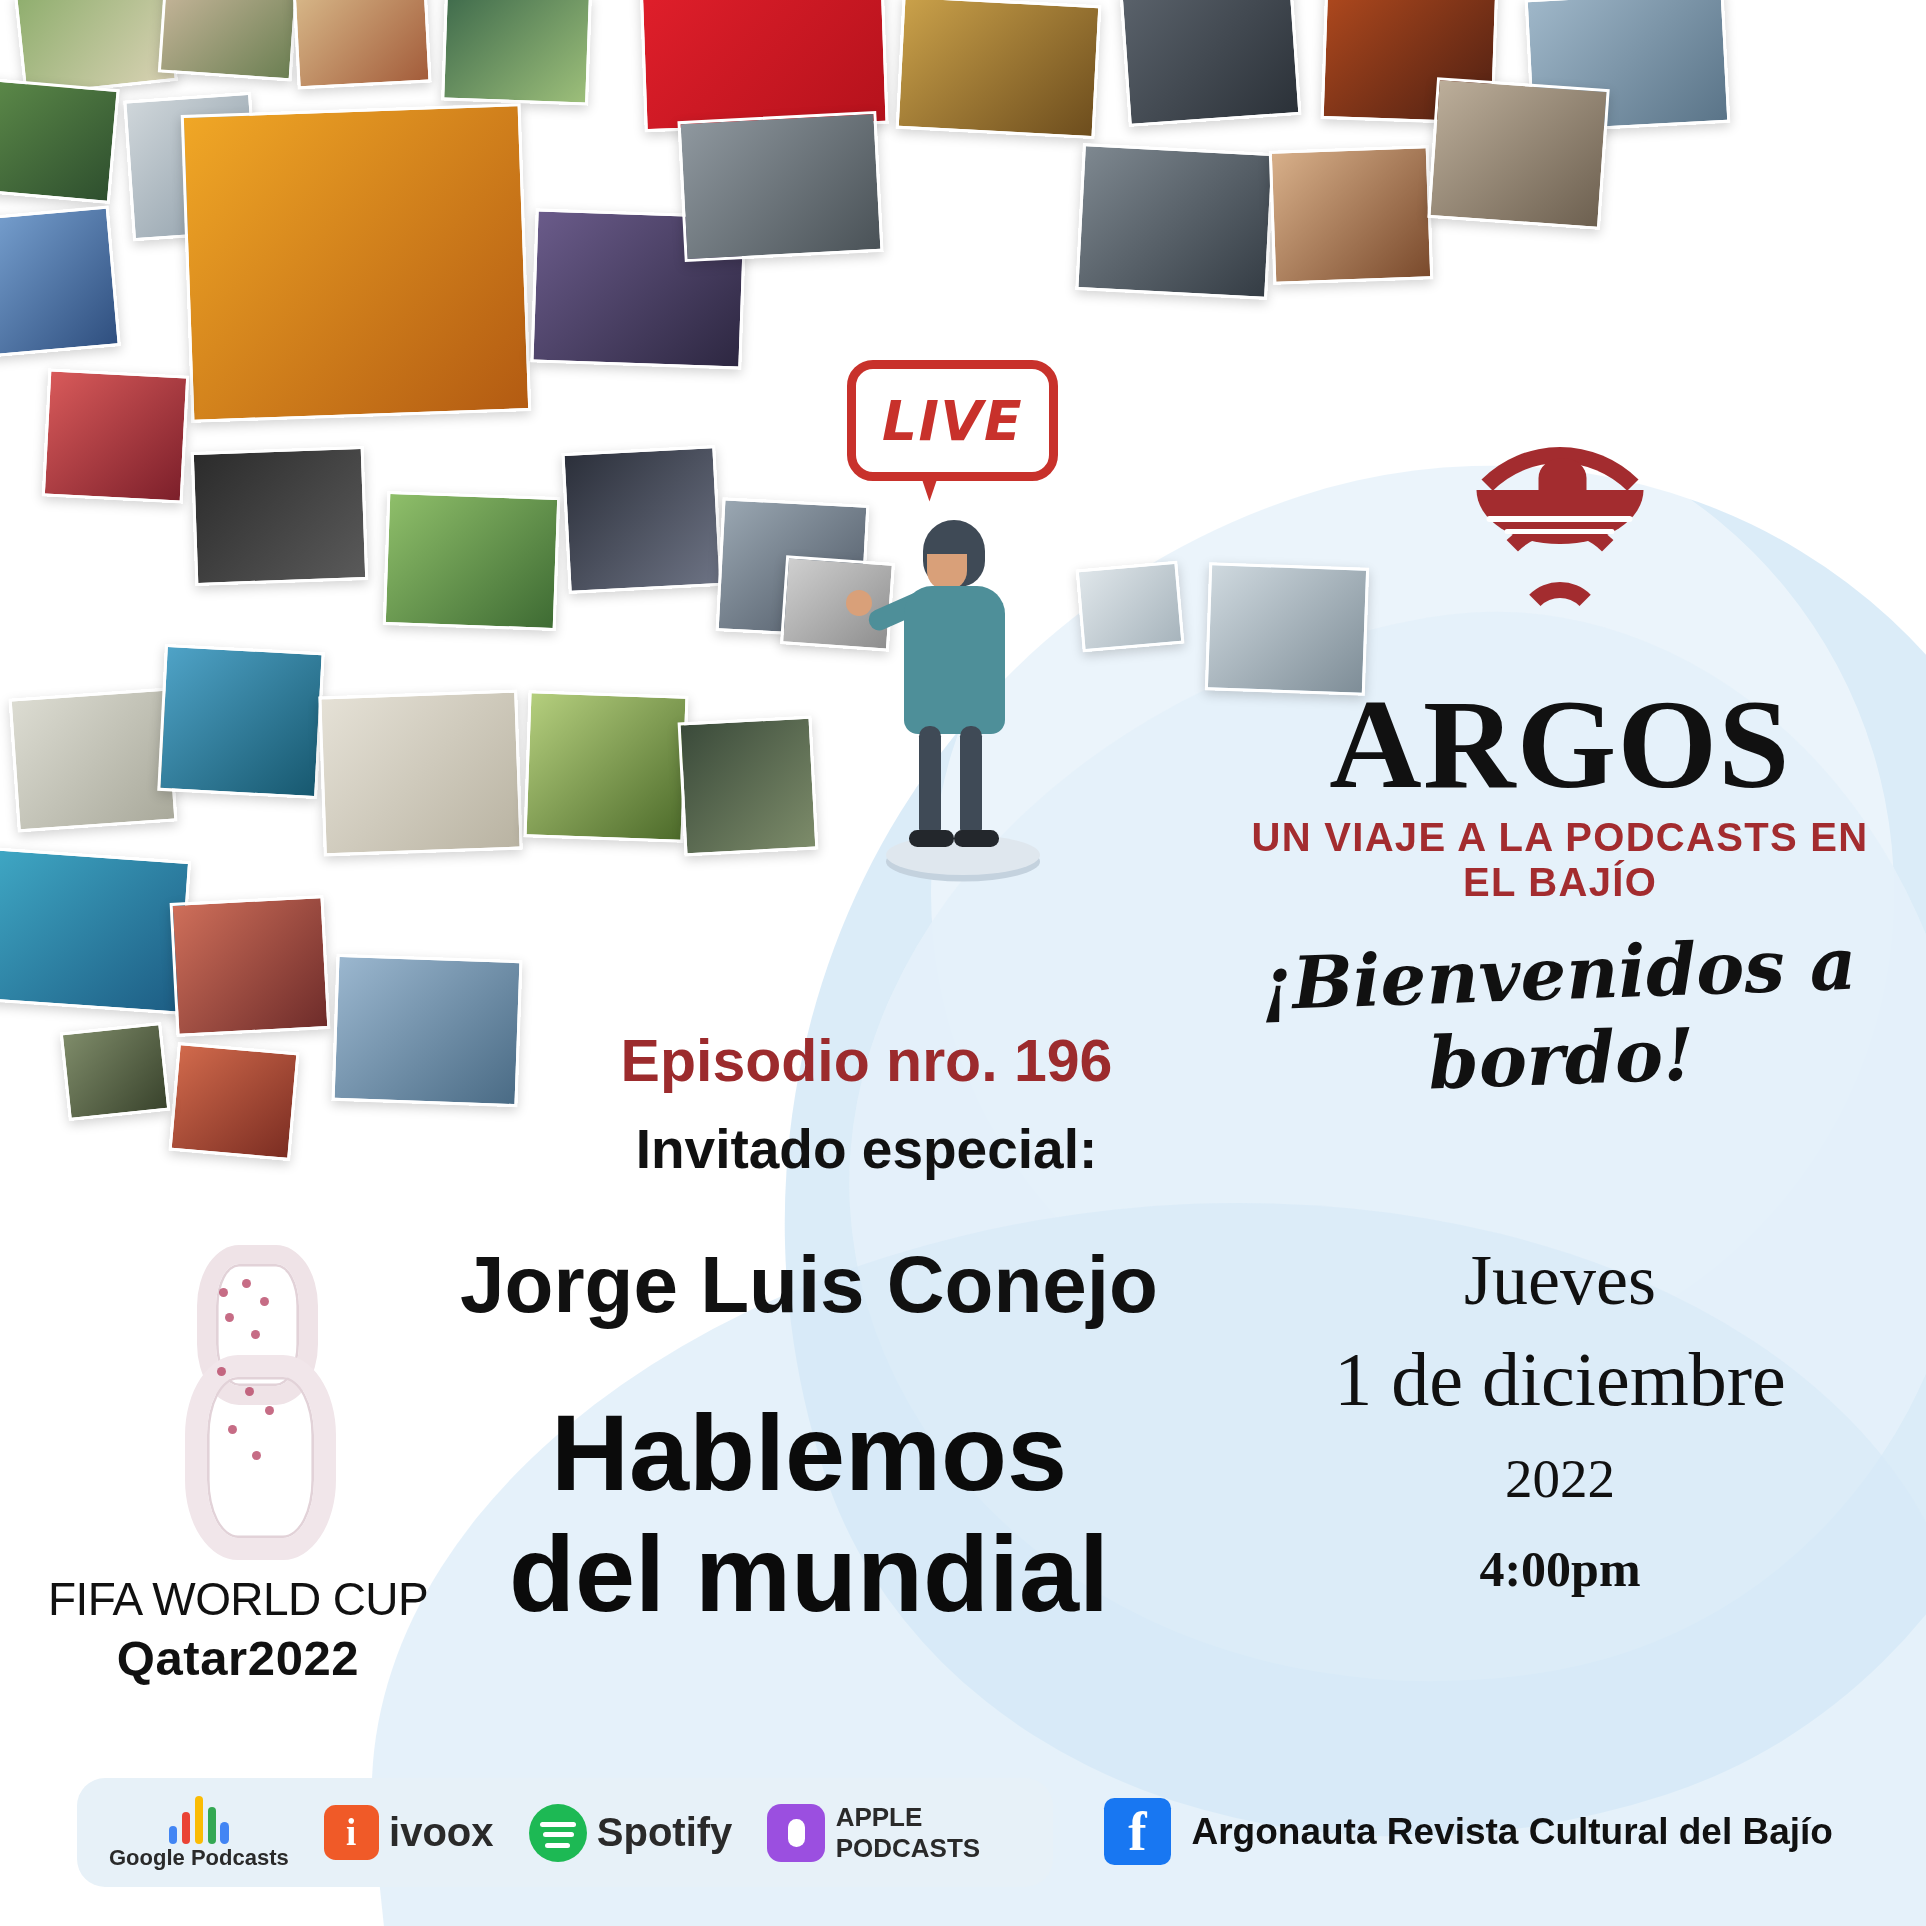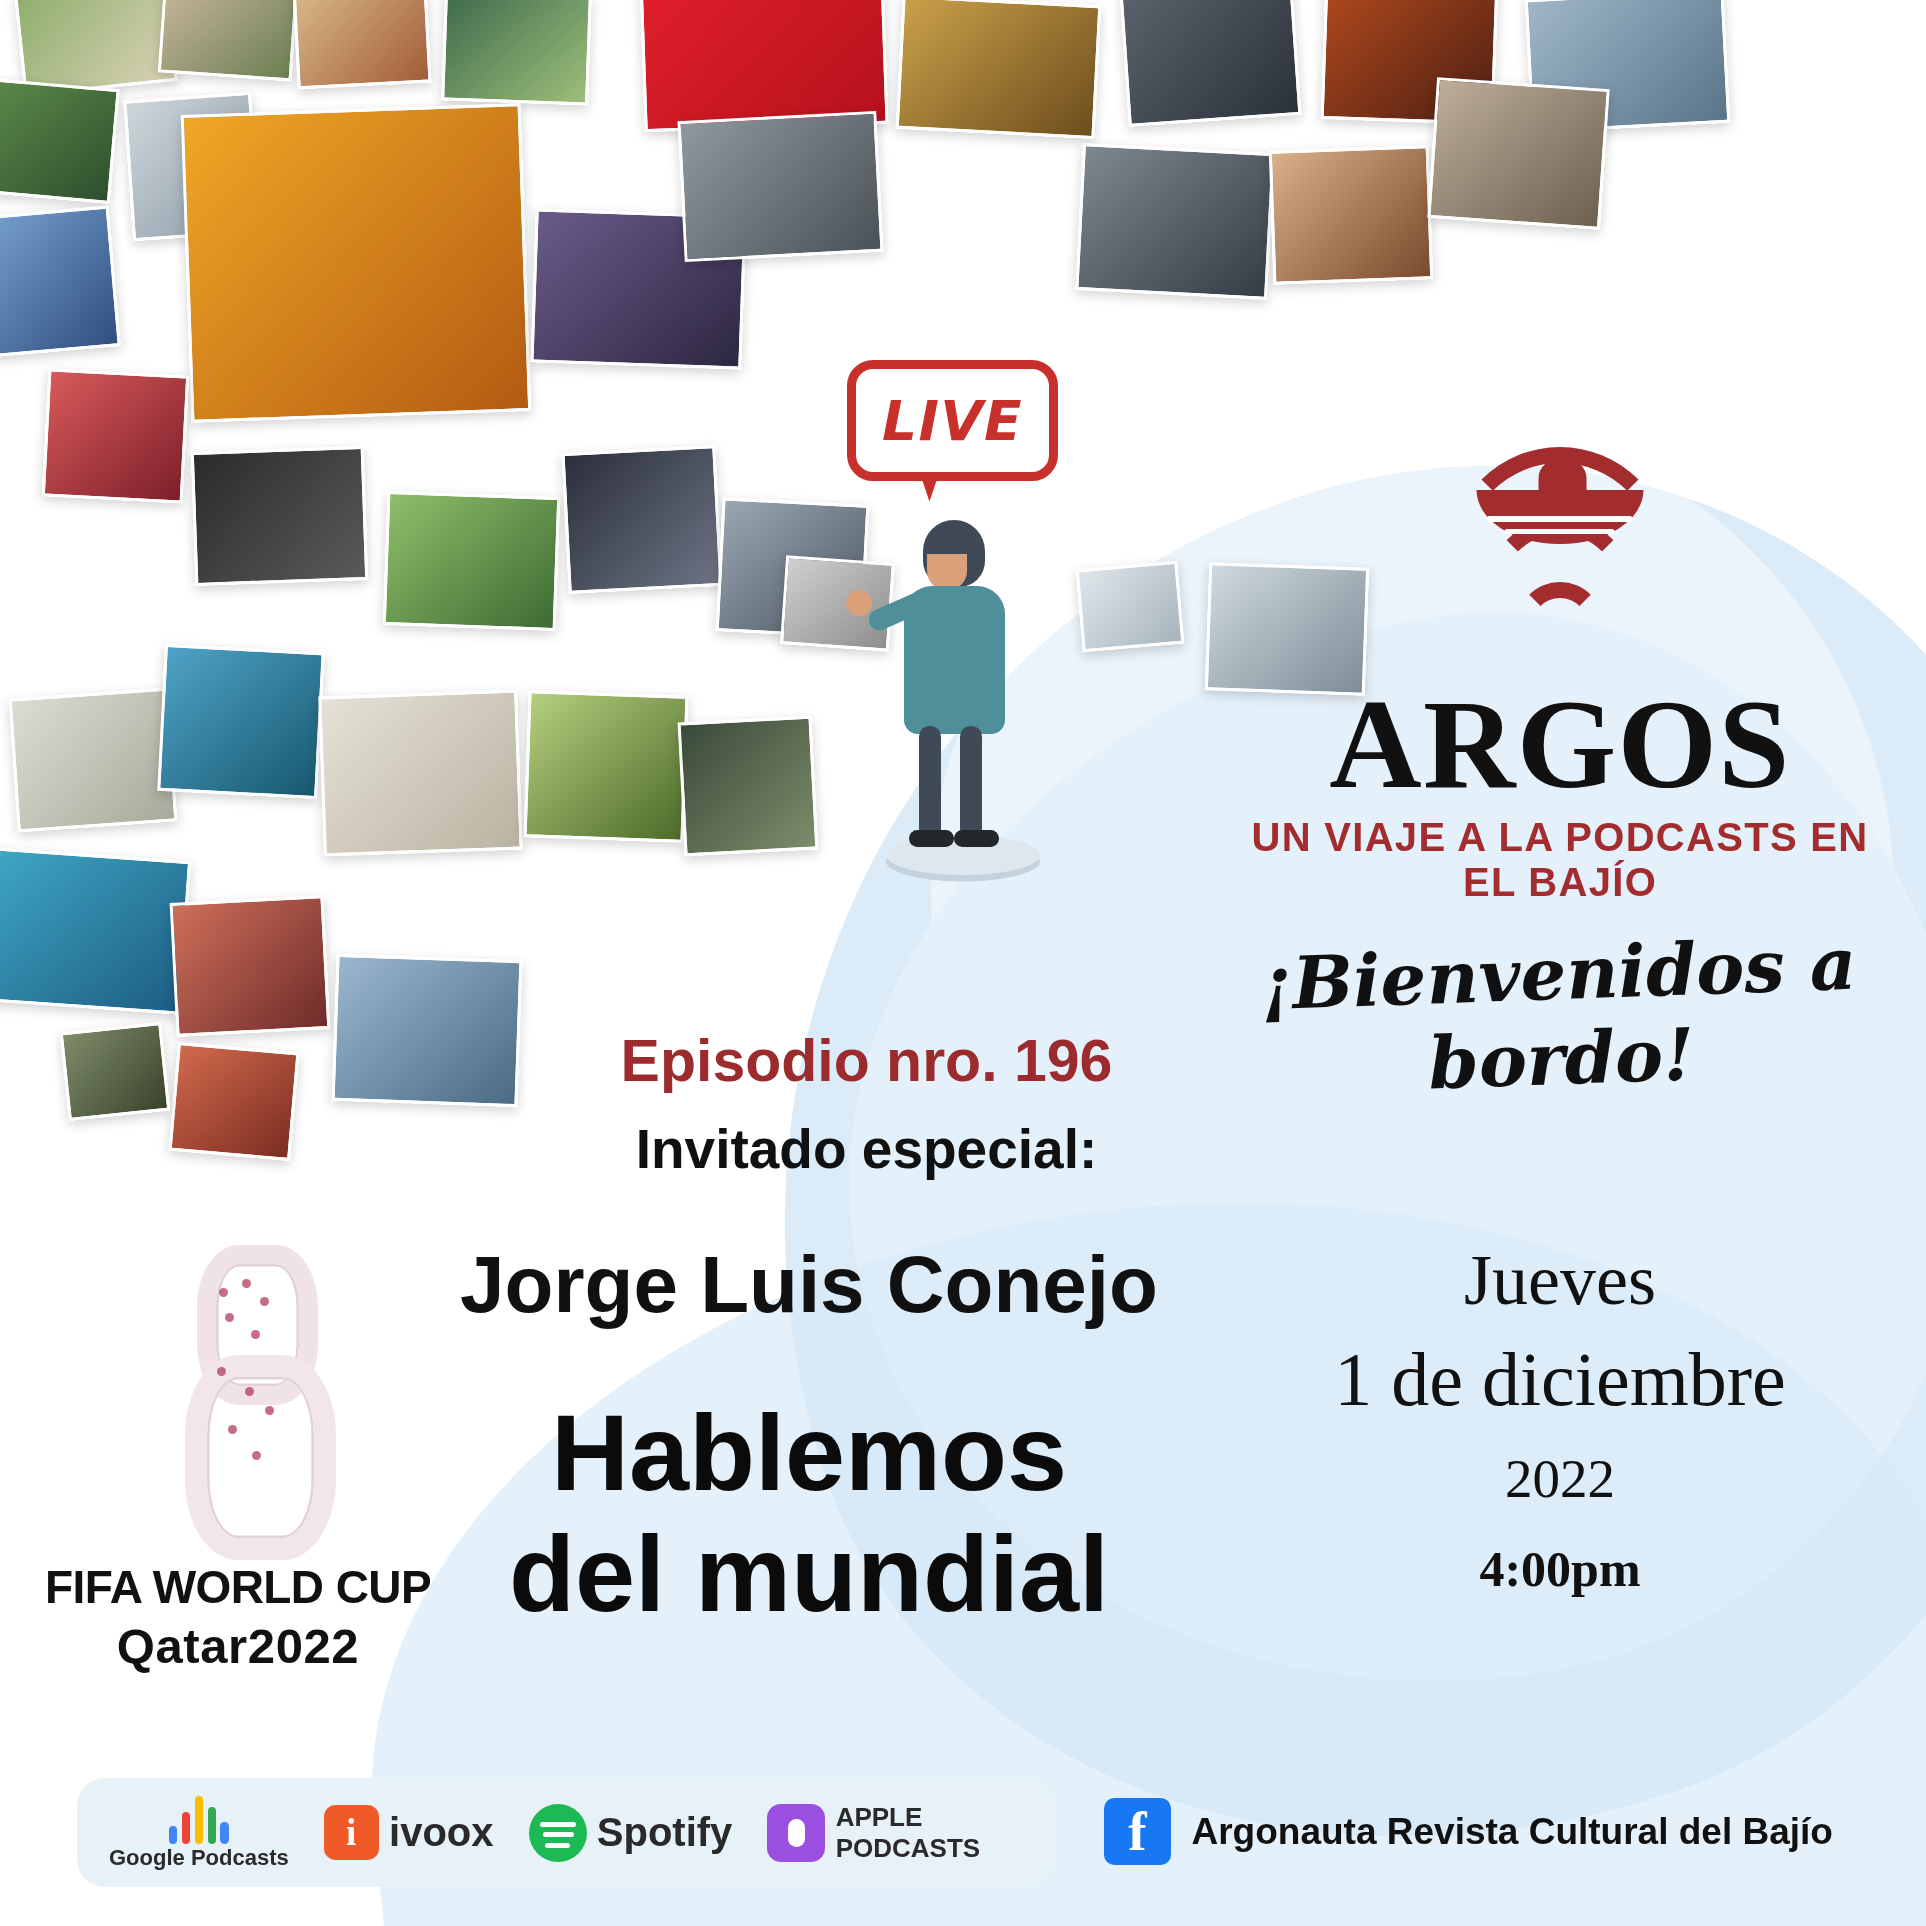--- a/index.html
+++ b/index.html
@@ -215,21 +215,21 @@
     border: 19px solid #efe3e7; border-radius: 42px / 61px; background: transparent;
     box-shadow: inset 0 0 0 2.6px #e2d2d8;
   }
   .wc-loop-bot {
     position: absolute; left: 27px; top: 116px; width: 107px; height: 161px;
     border: 22px solid #f1e6ea; border-radius: 53px / 80px;
     box-shadow: inset 0 0 0 2.6px #e2d2d8;
   }
   .wc-dots { position: absolute; left: 48px; top: 32px; width: 71px; height: 212px; }
   .wc-dot { position: absolute; width: 9px; height: 9px; background: #b33b5c; border-radius: 50%; opacity: .75; }
-  .wc-t1 { font-size: 46px; font-weight: bold; letter-spacing: -0.6px; color: #111; margin-top: 13px; }
+  .wc-t1 { font-size: 46px; font-weight: normal; letter-spacing: -0.6px; color: #111; margin-top: 25px; }
   .wc-t2 { font-size: 49px; font-weight: bold; letter-spacing: 0.6px; color: #111; margin-top: 3.9px; }
 
   
   .platforms {
     position: absolute;
     left: 77px; top: 1778px;
     width: 976px; height: 109px;
     background: #e7f1f8;
     border-radius: 28px;
     display: flex;

